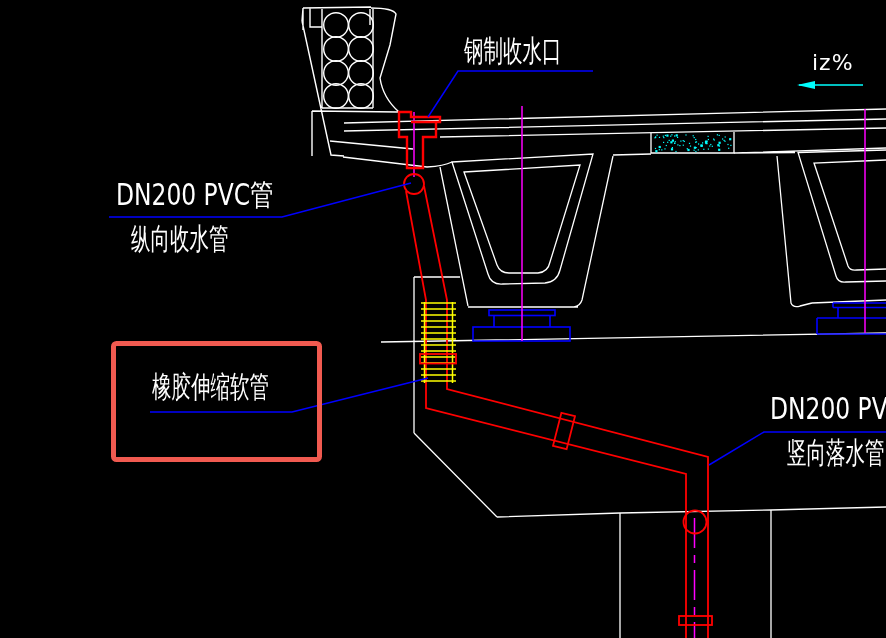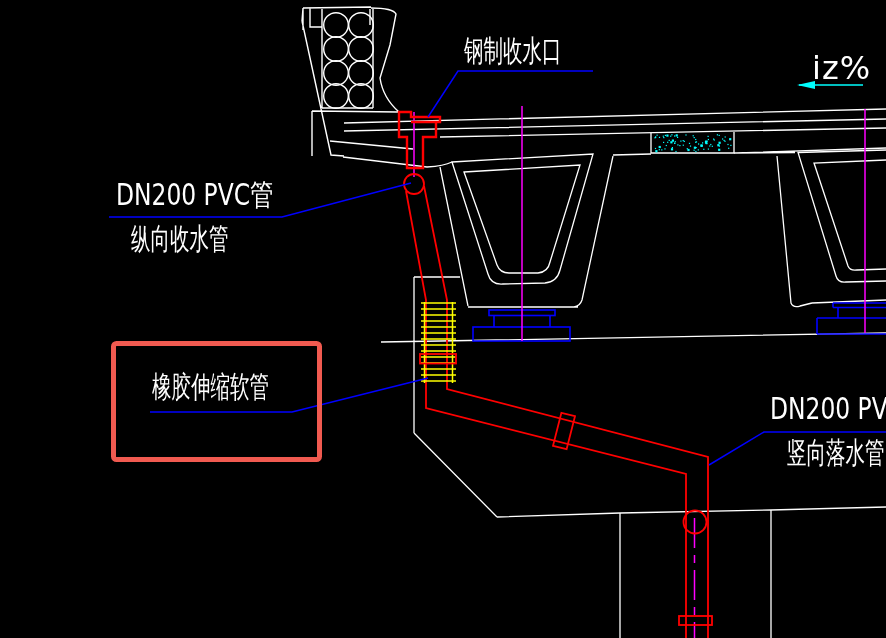--- a/index.html
+++ b/index.html
@@ -14,21 +14,21 @@
   .label{
     position:absolute;
     color:var(--c-line,#fff);
     line-height:1;
     white-space:nowrap;
     transform-origin:0 0;
     font-family:"DejaVu Sans",sans-serif;
   }
   .cjk{font-size:30px;transform:scaleX(0.65);}
   .mixed{font-size:30px;transform:scaleX(0.78);}
-  .slope{font-size:32px;letter-spacing:1px;}
+  .slope{font-size:22px;letter-spacing:1px;}
 </style>
 </head>
 <body>
 
 <div id="canvas" style="--c-background: #000000; --c-line: #ffffff; --c-pipe: #ff0000; --c-leader: #0000ff; --c-bearing: #0000ff; --c-centerline: #ff00ff; --c-hose: #ffff00; --c-arrow: #00ffff; --c-hatch: #00ffff; --c-highlight: #f05a50;">
 
   <svg id="linework" width="886" height="638" viewBox="0 0 886 638" fill="none">
 
     <g stroke="var(--c-line)" stroke-width="1.4" fill="none">
       <path d="

